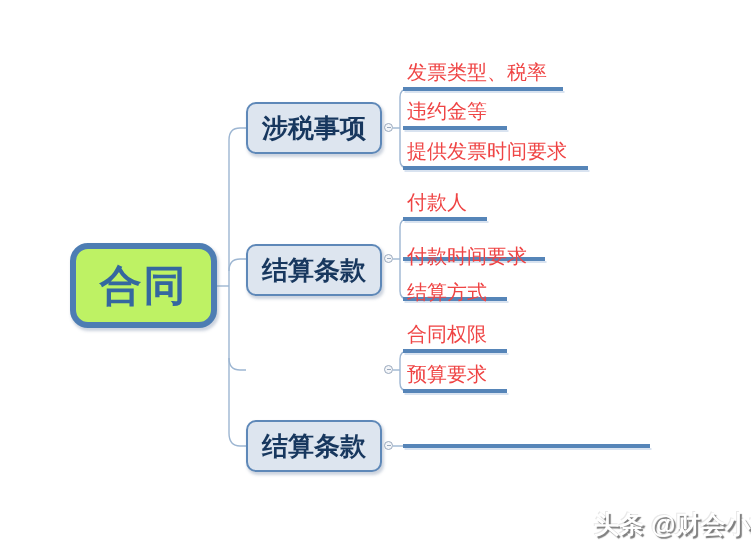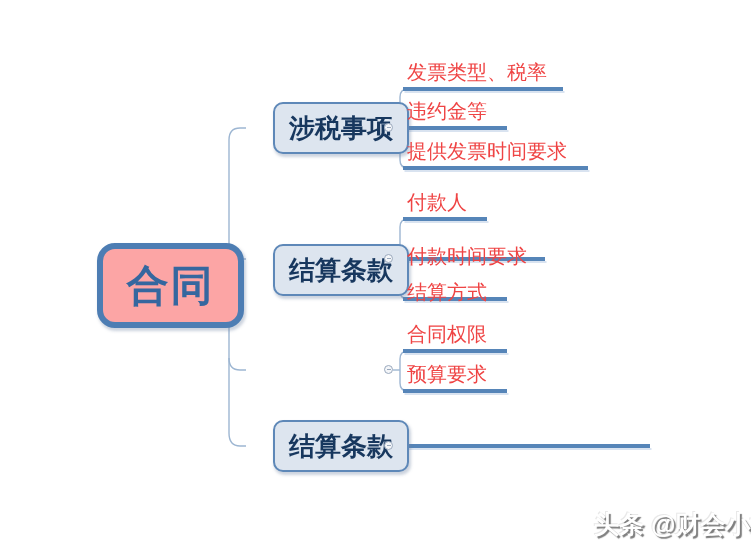--- a/index.html
+++ b/index.html
@@ -5,25 +5,24 @@
   html,body{margin:0;padding:0;background:#ffffff;}
   #canvas{
     position:relative;width:751px;height:549px;background:#ffffff;overflow:hidden;
     font-family:"Liberation Sans","DejaVu Sans",sans-serif;
   }
   #wires{position:absolute;left:0;top:0;width:751px;height:549px;}
   .node{
     position:absolute;display:flex;align-items:center;justify-content:center;
     box-sizing:border-box;background:#dde5ef;
     box-shadow:1.5px 2.5px 3px rgba(110,130,160,0.35);
-    margin-left:27px;
   }
   .root-node{
     left:70px;top:243px;width:147px;height:85px;
-    border:6px solid #4d7db3;border-radius:18px;background:#fca5a5;
+    border:6px solid #4d7db3;border-radius:18px;background:#bef264;
     font-size:42px;font-weight:bold;color:#35679f;letter-spacing:2px;
   }
   .branch-node{
     left:246px;width:136px;height:52px;
     border:2.5px solid #5e88b8;border-radius:10px;
     font-size:26px;font-weight:bold;color:#17375e;
   }
   .leaf-label{
     position:absolute;left:407px;font-size:20px;line-height:24px;color:#ef4444;white-space:nowrap;
   }

